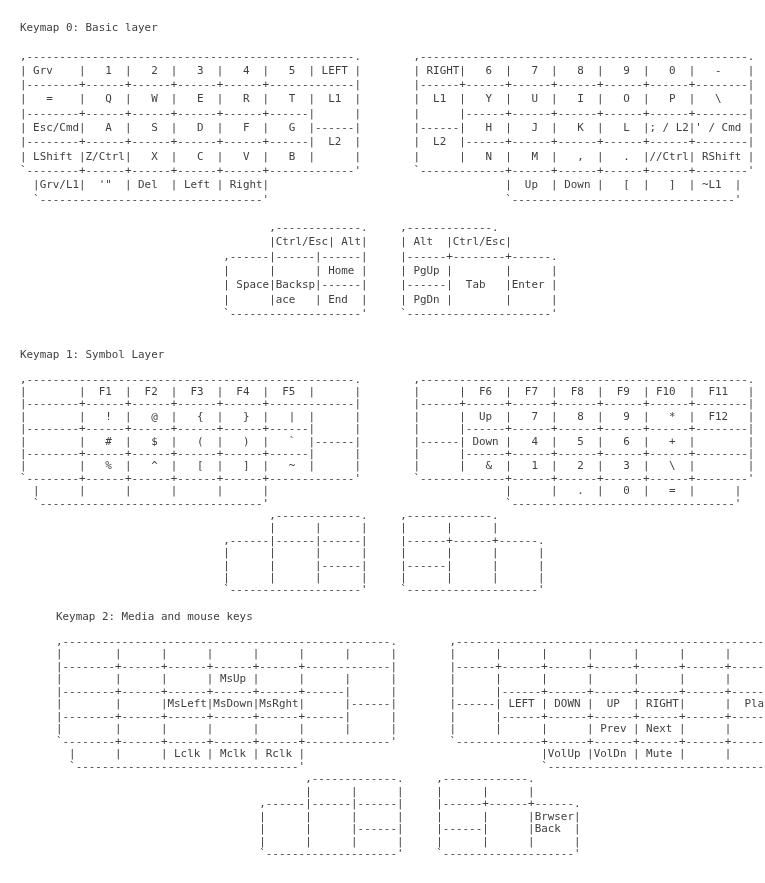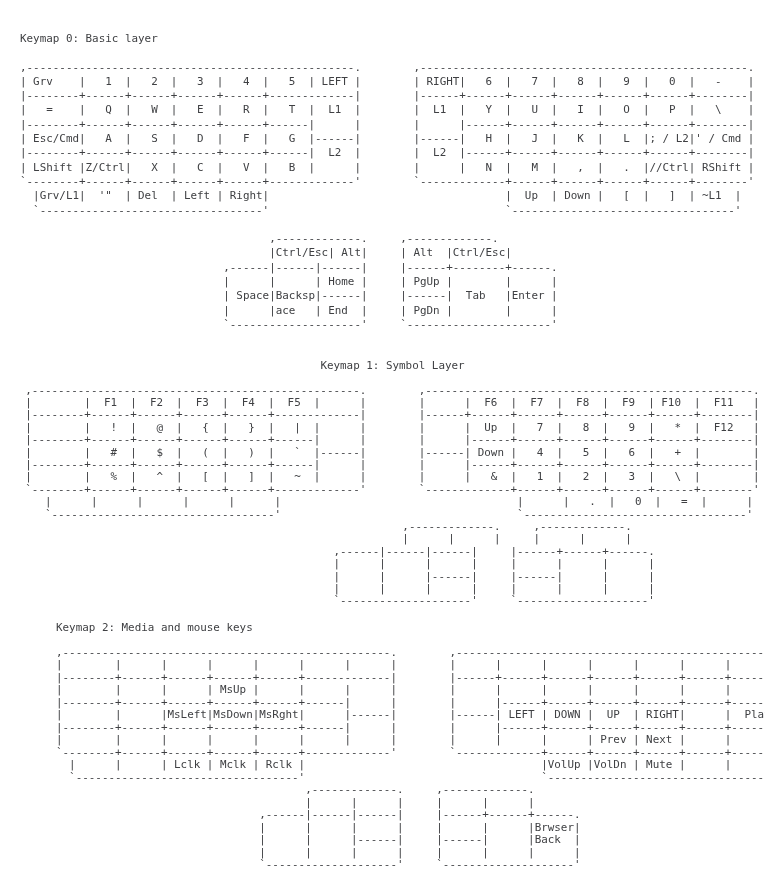--- a/index.html
+++ b/index.html
@@ -21,23 +21,23 @@
     white-space: pre;
     font-size: 10.9px;
     font-weight: normal;
   }
   .km-art {
     margin: 0;
     white-space: pre;
     font-size: 10.9px;
     font-family: inherit;
   }
-  .keymap-0 .km-title { line-height: 14.3px; margin-top: 11px; }
+  .keymap-0 .km-title { line-height: 14.3px; }
   .keymap-0 .km-art   { line-height: 14.3px; margin-top: 14.3px; }
-  .keymap-1 { margin-top: 27.5px; text-align: center; }
+  .keymap-1 { margin-top: 27.5px; }
   .keymap-1 .km-title { line-height: 12.4px; }
   .keymap-1 .km-art   { line-height: 12.4px; margin-top: 12.4px; }
   .keymap-2 { margin-top: 14px; margin-left: 36px; }
   .keymap-2 .km-title { line-height: 12.5px; }
   .keymap-2 .km-art   { line-height: 12.5px; margin-top: 12.5px; }
 </style>
 </head>
 <body>
 
 <main class="doc">

